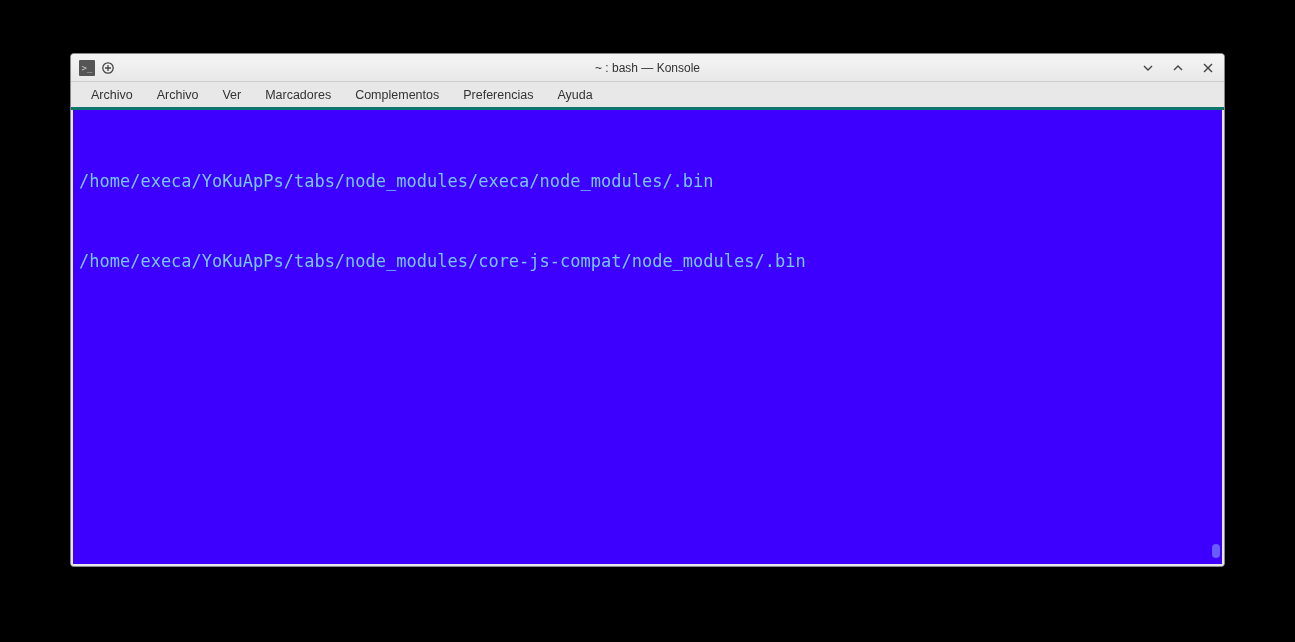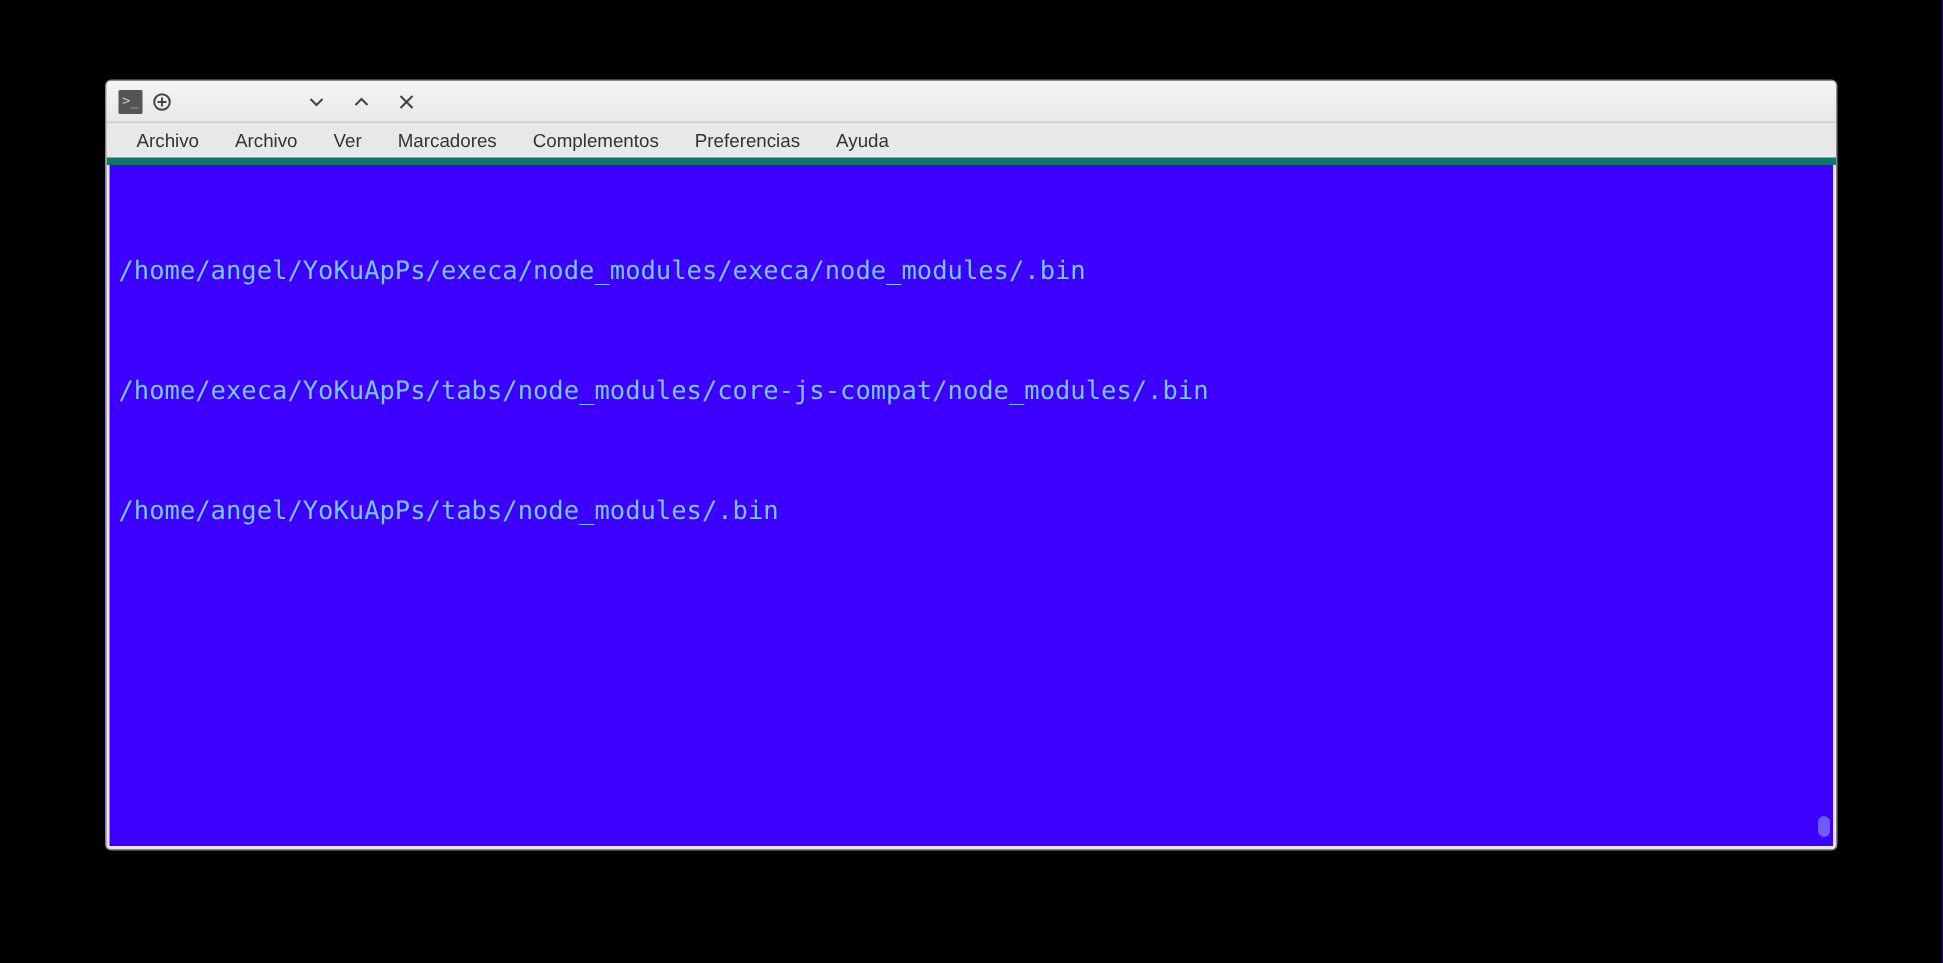--- a/index.html
+++ b/index.html
@@ -90,21 +90,21 @@
     }
     .menubar {
       height: 28px;
       background: #e8e8e8;
       display: flex;
       align-items: center;
       padding: 0 8px;
       gap: 0;
       font-size: 12.5px;
       color: #333;
-      border-bottom: 5px solid #0f766e;
+      border-bottom: 3px solid #0f766e;
     }
     .menu-item {
       padding: 4px 12px;
       cursor: pointer;
     }
     .terminal {
       flex: 1;
       background: #3d00ff;
       padding: 4px 6px;
       font-family: "DejaVu Sans Mono", "Liberation Mono", monospace;
@@ -138,20 +138,21 @@
     <div class="titlebar-left">
       <span class="titlebar-icon">&gt;_</span>
       <span class="newtab-icon">
         <svg width="12" height="12" viewBox="0 0 12 12">
             <circle cx="6" cy="6" r="5.2" fill="none" stroke="#444" stroke-width="1.3"></circle>
             <line x1="6" y1="3" x2="6" y2="9" stroke="#444" stroke-width="1.3"></line>
             <line x1="3" y1="6" x2="9" y2="6" stroke="#444" stroke-width="1.3"></line>
           </svg>
       </span>
     </div>
+    <div class="titlebar-title">~ : bash — Konsole</div>
     <div class="titlebar-right">
       <span class="win-btn">
         <svg width="12" height="12" viewBox="0 0 12 12">
             <path d="M2 4 L6 8 L10 4" fill="none" stroke="#444" stroke-width="1.4"></path>
           </svg>
       </span>
       <span class="win-btn">
         <svg width="12" height="12" viewBox="0 0 12 12">
             <path d="M2 8 L6 4 L10 8" fill="none" stroke="#444" stroke-width="1.4"></path>
           </svg>
@@ -169,23 +170,22 @@
     <div class="menu-item">Archivo</div>
     <div class="menu-item">Archivo</div>
     <div class="menu-item">Ver</div>
     <div class="menu-item">Marcadores</div>
     <div class="menu-item">Complementos</div>
     <div class="menu-item">Preferencias</div>
     <div class="menu-item">Ayuda</div>
   </div>
 
   <div class="terminal">
-    <span class="term-line">/home/angel/YoKuApPs/execa/node_modules/execa/node_modules/.bin</span>
+    <span class="term-line">/home/execa/YoKuApPs/tabs/node_modules/execa/node_modules/.bin</span>
     <span class="term-line">/home/execa/YoKuApPs/tabs/node_modules/core-js-compat/node_modules/.bin</span>
-    <span class="term-line">/home/angel/YoKuApPs/tabs/node_modules/.bin</span>
     
     
     
     
     
     
     
     
     
     

